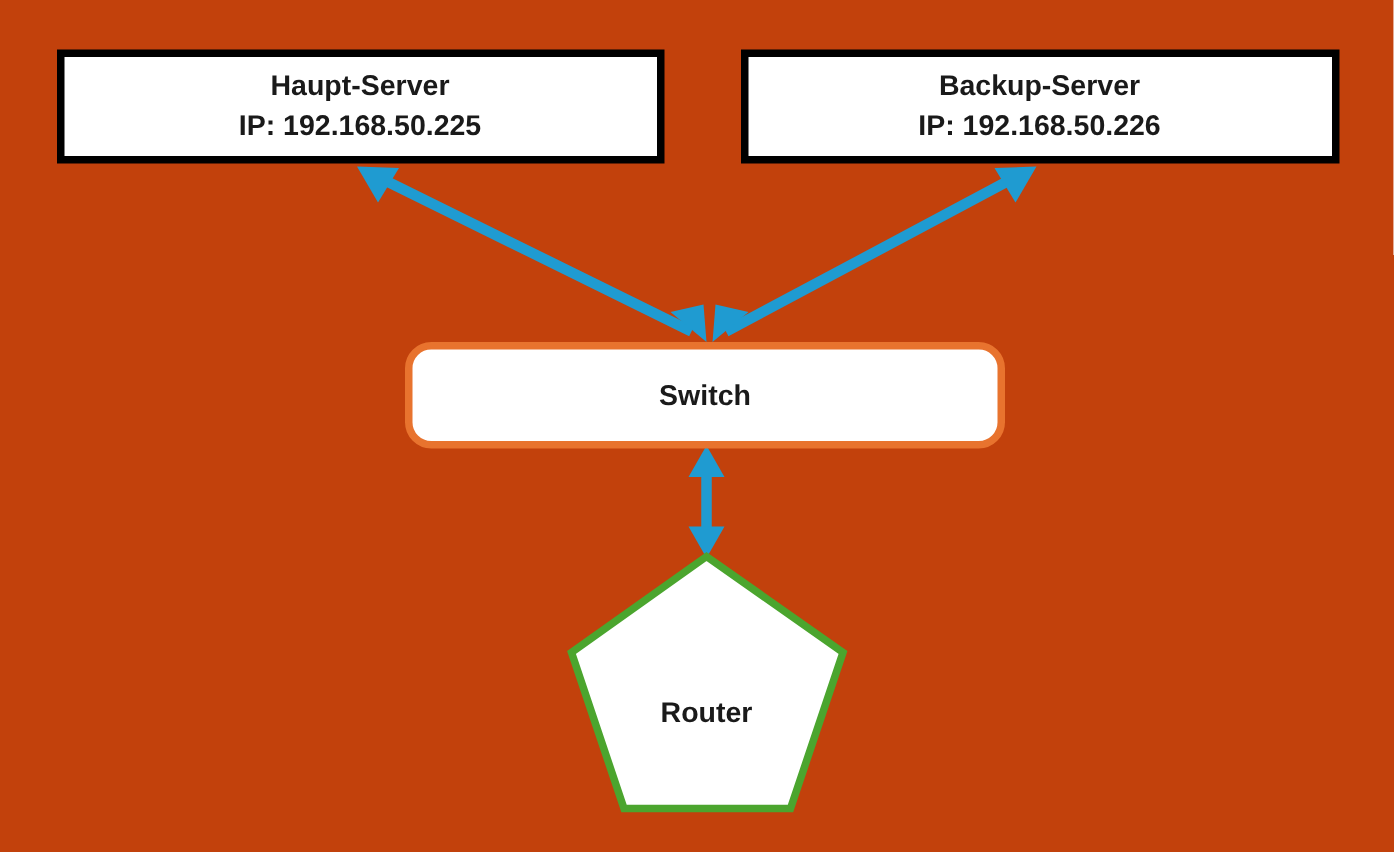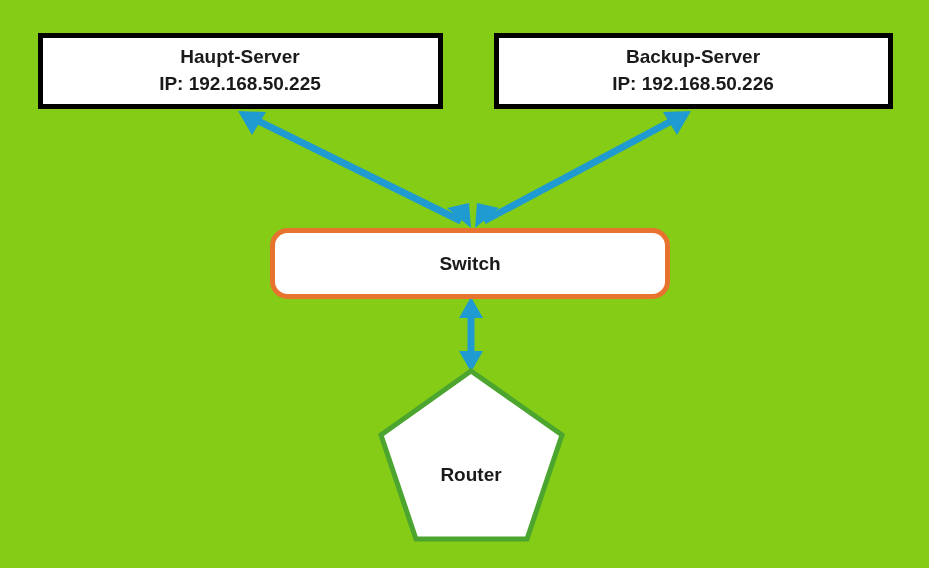--- a/index.html
+++ b/index.html
@@ -8,21 +8,21 @@
     padding: 0;
     background: #ffffff;
   }
   body {
     font-family: "Liberation Sans", sans-serif;
   }
   #diagram-canvas {
     position: relative;
     width: 929px;
     height: 568px;
-    background: #84cc16;
+    background: #c2410c;
     overflow: hidden;
   }
   #diagram-svg {
     position: absolute;
     left: 0;
     top: 0;
     width: 929px;
     height: 568px;
   }
   .node-label {

